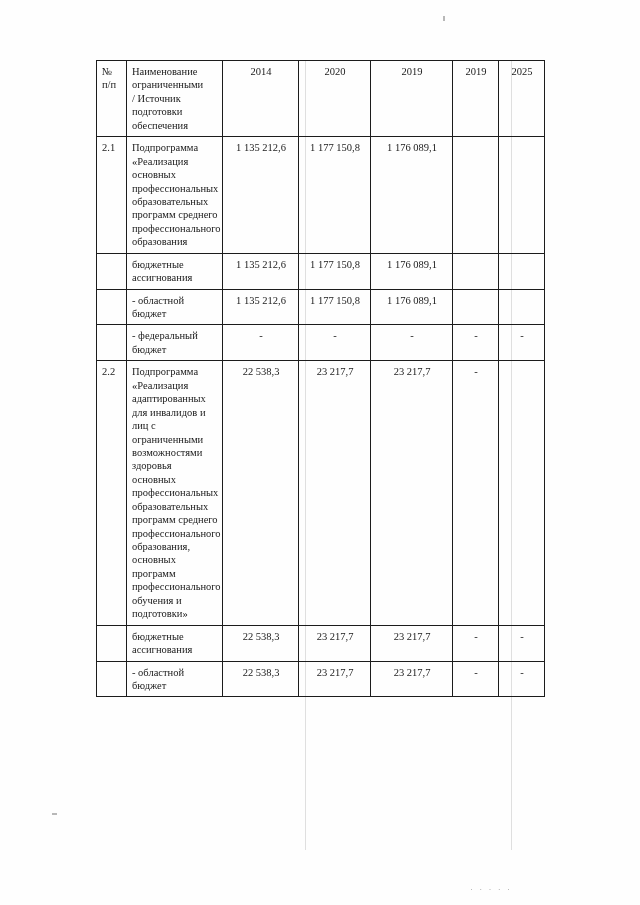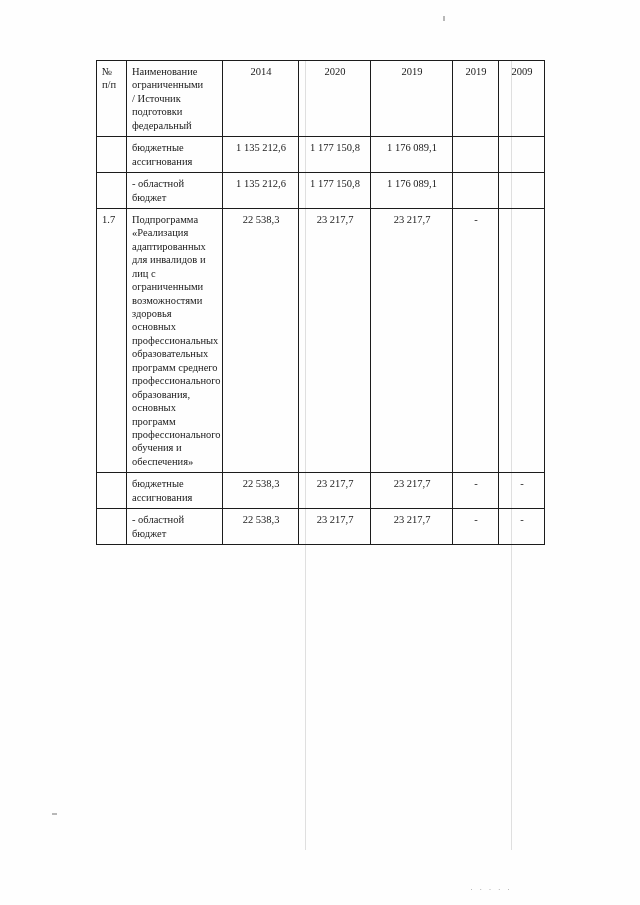--- a/index.html
+++ b/index.html
@@ -104,29 +104,38 @@
         <tr class="hdr">
           <td class="num-col">
             <div>№</div>
             <div>п/п</div>
           </td>
           <td class="name-col">
             <div>Наименование</div>
             <div>ограниченными</div>
             <div>/ Источник</div>
             <div>подготовки</div>
-            <div>федеральный</div>
+            <div>обеспечения</div>
           </td>
           <td class="val">2014</td>
           <td class="val">2020</td>
           <td class="val">2019</td>
           <td class="val">2019</td>
-          <td class="val">2009</td>
+          <td class="val">2025</td>
         </tr>
 
+        <tr>
+          <td class="num-col">2.1</td>
+          <td class="name-col tall">Подпрограмма «Реализация основных профессиональных образовательных программ среднего профессионального образования</td>
+          <td class="val">1 135 212,6</td>
+          <td class="val">1 177  150,8</td>
+          <td class="val">1 176 089,1</td>
+          <td class="val"></td>
+          <td class="val"></td>
+        </tr>
 
         <tr>
           <td class="num-col"></td>
           <td class="name-col">бюджетные ассигнования</td>
           <td class="val">1 135 212,6</td>
           <td class="val">1 177  150,8</td>
           <td class="val">1 176 089,1</td>
           <td class="val"></td>
           <td class="val"></td>
         </tr>
@@ -134,24 +143,33 @@
         <tr>
           <td class="num-col"></td>
           <td class="name-col">- областной бюджет</td>
           <td class="val">1 135 212,6</td>
           <td class="val">1 177  150,8</td>
           <td class="val">1 176 089,1</td>
           <td class="val"></td>
           <td class="val"></td>
         </tr>
 
+        <tr>
+          <td class="num-col"></td>
+          <td class="name-col">- федеральный бюджет</td>
+          <td class="dash">-</td>
+          <td class="dash">-</td>
+          <td class="dash">-</td>
+          <td class="dash">-</td>
+          <td class="dash">-</td>
+        </tr>
 
         <tr>
-          <td class="num-col">1.7</td>
-          <td class="name-col tall">Подпрограмма «Реализация адаптированных для инвалидов и лиц с ограниченными возможностями здоровья основных профессиональных образовательных программ среднего профессионального образования, основных программ профессионального обучения и обеспечения»</td>
+          <td class="num-col">2.2</td>
+          <td class="name-col tall">Подпрограмма «Реализация адаптированных для инвалидов и лиц с ограниченными возможностями здоровья основных профессиональных образовательных программ среднего профессионального образования, основных программ профессионального обучения и подготовки»</td>
           <td class="val">22 538,3</td>
           <td class="val">23 217,7</td>
           <td class="val">23 217,7</td>
           <td class="dash">-</td>
           <td class="val"></td>
         </tr>
 
         <tr>
           <td class="num-col"></td>
           <td class="name-col">бюджетные ассигнования</td>

